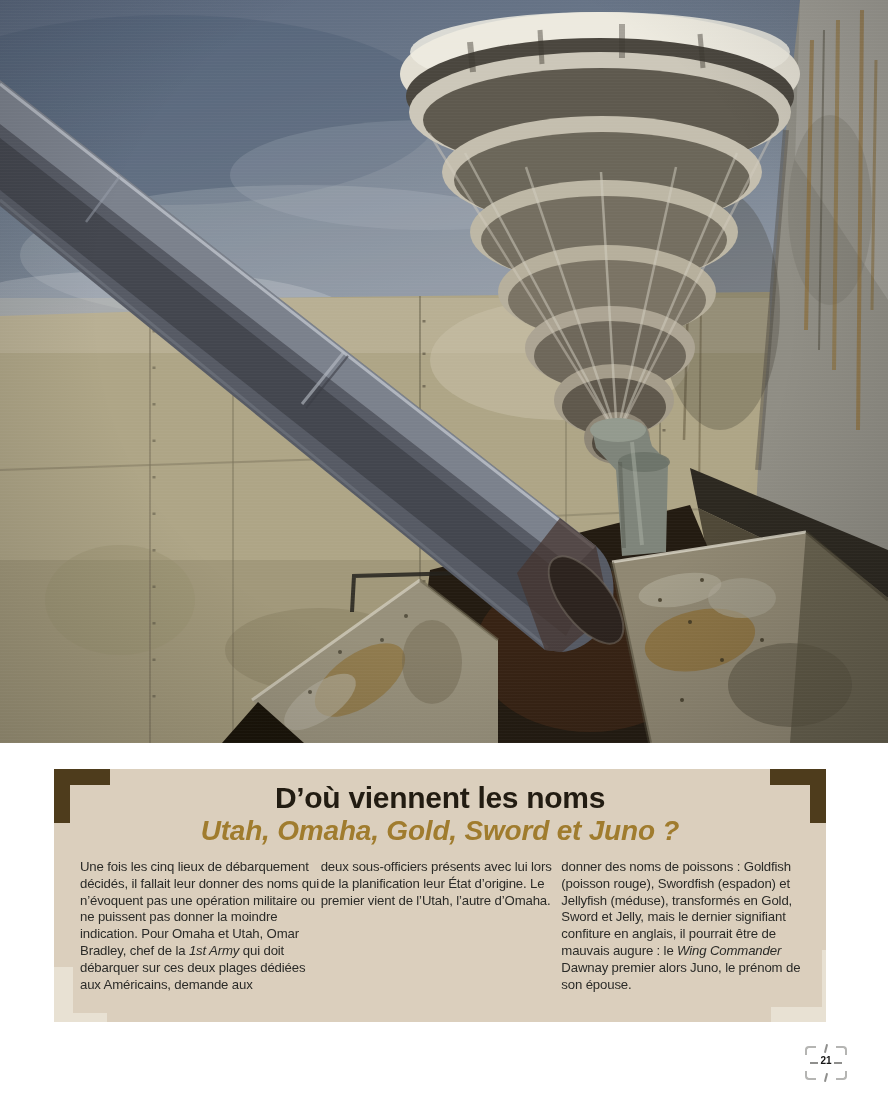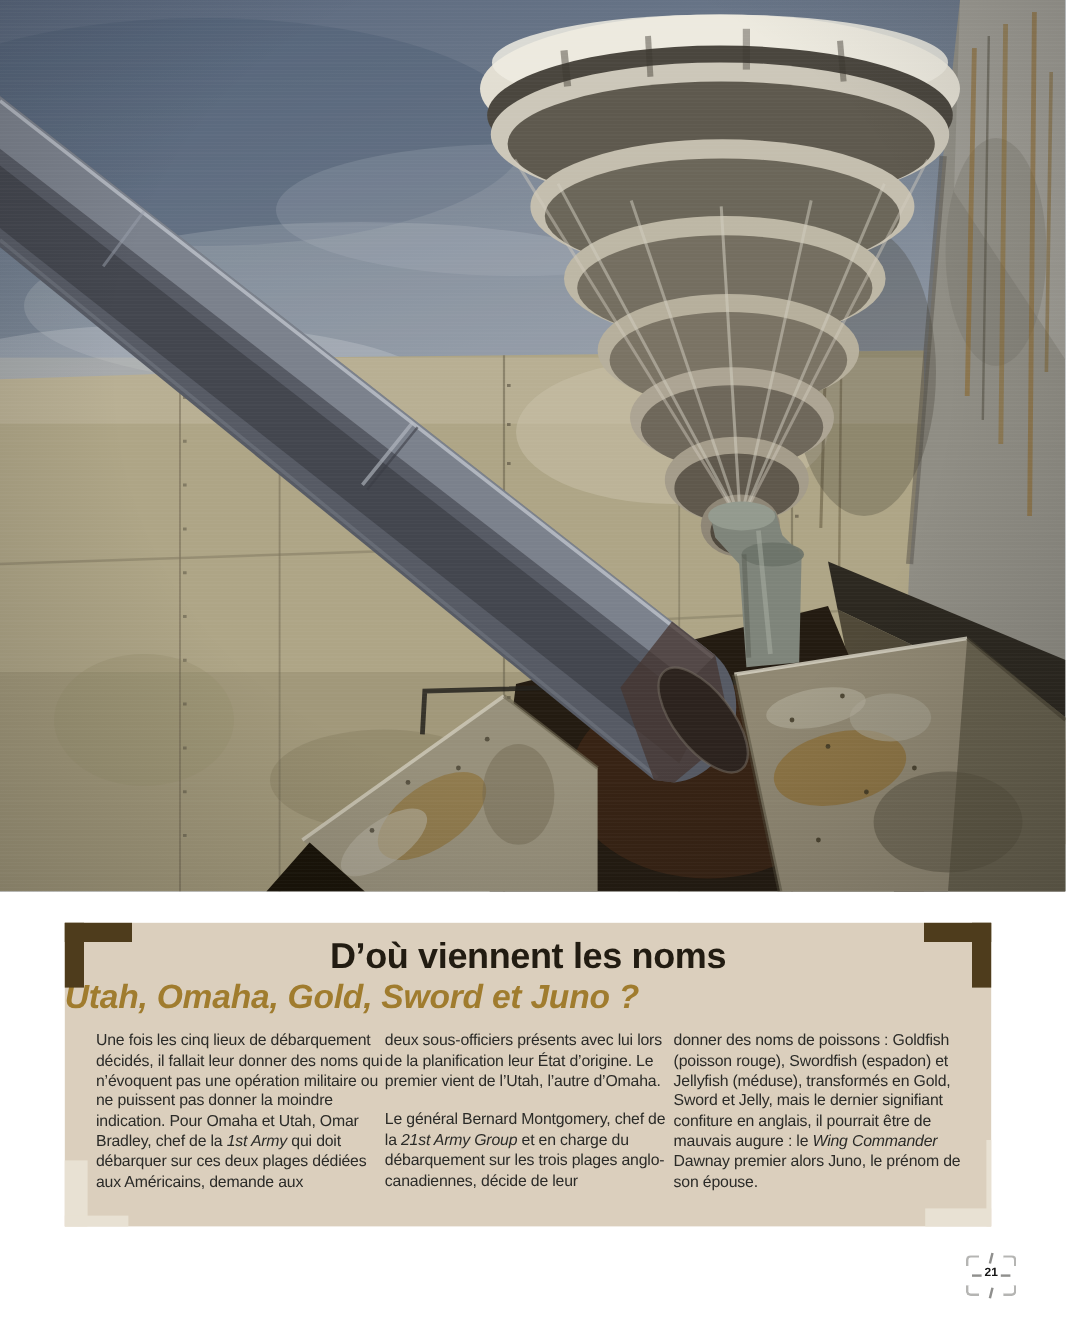--- a/index.html
+++ b/index.html
@@ -25,21 +25,21 @@
   .bracket.tl{left:0;top:0;border-left:16px solid #4e3c1c;}
   .bracket.tr{right:0;top:0;border-right:16px solid #4e3c1c;}
   .step{position:absolute;background:#e8e1d3;}
   .step.bl-v{left:0;top:198px;width:19px;height:55px;}
   .step.bl-h{left:0;top:244px;width:53px;height:9px;}
   .step.br-h{right:0;top:238px;width:55px;height:15px;}
   .step.br-v{right:0;top:181px;width:4px;height:72px;}
 
   .panel h1{margin:13px 0 0 0;text-align:center;font-size:30px;line-height:32px;font-weight:bold;
             color:#221c12;letter-spacing:-0.3px;}
-  .panel h2{margin:2px 0 0 0;font-size:28px;line-height:30px;font-weight:bold;
+  .panel h2{margin:2px 0 0 0;text-align:center;font-size:28px;line-height:30px;font-weight:bold;
             font-style:italic;color:#a07c2e;letter-spacing:-0.2px;}
   .cols{position:absolute;left:26px;right:24px;top:90px;bottom:16px;display:flex;}
   .col{flex:1;font-size:13.2px;line-height:16.8px;color:#2b2b28;letter-spacing:-0.15px;}
   .col p{margin:0 0 16px 0;}
   .col p:last-child{margin-bottom:0;}
   .col .it{font-style:italic;}
 
   
   .reticle{position:absolute;left:805px;top:1046px;width:42px;height:34px;}
   .ret-corner{position:absolute;width:11px;height:9px;box-sizing:border-box;border-color:#b5b5b3;border-style:solid;border-width:0;}
@@ -196,21 +196,20 @@
 
     <h1>D’où viennent les noms</h1>
     <h2>Utah, Omaha, Gold, Sword et Juno&nbsp;?</h2>
 
     <div class="cols">
       <div class="col">
           <p><span>Une fois les cinq lieux de débarquement décidés, il fallait leur donner des noms qui n’évoquent pas une opération militaire ou ne puissent pas donner la moindre indication. Pour Omaha et Utah, Omar Bradley, chef de la </span><span class="it">1st Army</span><span> qui doit débarquer sur ces deux plages dédiées aux Américains, demande aux</span></p>
         </div>
       <div class="col">
           <p><span>deux sous-officiers présents avec lui lors de la planification leur État d’origine. Le premier vient de l’Utah, l’autre d’Omaha.</span></p>
-          <p><span>Le général Bernard Montgomery, chef de la </span><span class="it">21st Army Group</span><span> et en charge du débarquement sur les trois plages anglo-canadiennes, décide de leur</span></p>
         </div>
       <div class="col">
           <p><span>donner des noms de poissons&nbsp;: Goldfish (poisson rouge), Swordfish (espadon) et Jellyfish (méduse), transformés en Gold, Sword et Jelly, mais le dernier signifiant confiture en anglais, il pourrait être de mauvais augure&nbsp;: le </span><span class="it">Wing Commander</span><span> Dawnay premier alors Juno, le prénom de son épouse.</span></p>
         </div>
     </div>
   </section>
 
   <div class="reticle">
     <span class="ret-corner tl"></span>
     <span class="ret-corner tr"></span>

